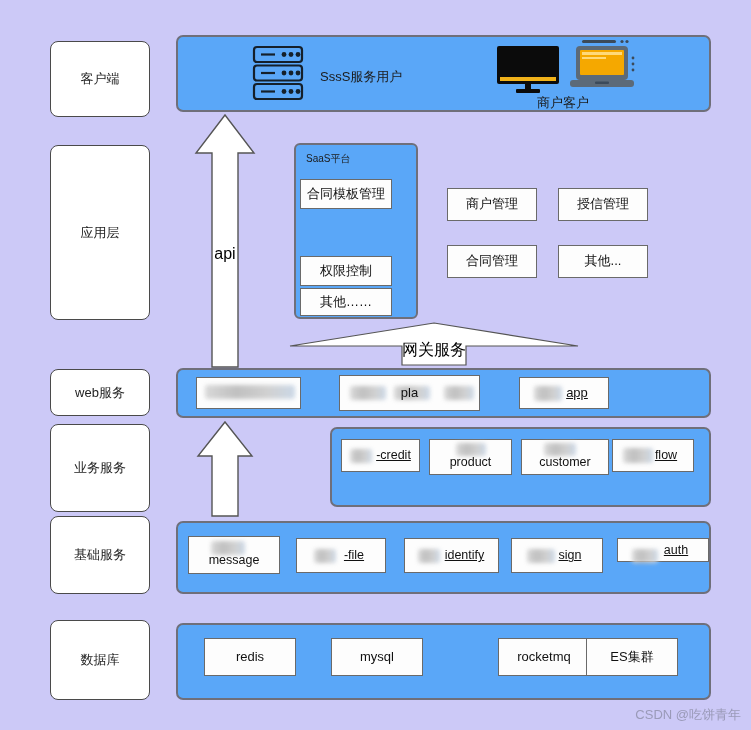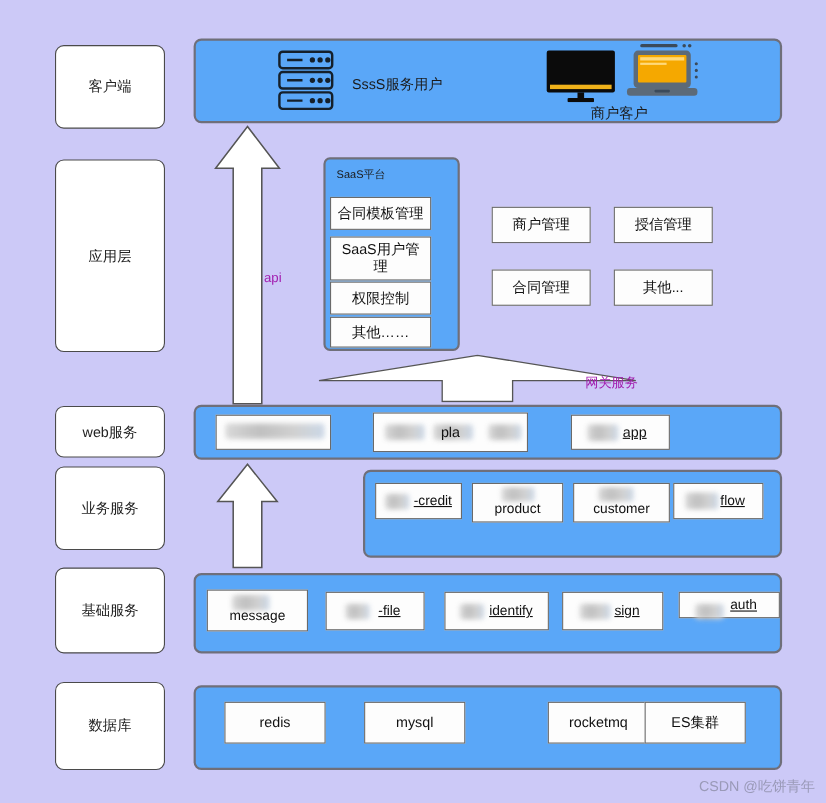--- a/index.html
+++ b/index.html
@@ -56,22 +56,22 @@
   }
   .platform-title{
     position:absolute;left:10px;top:7px;
     font-size:10px;color:#1b1b1b;
   }
 
   
   .arrow-up{position:absolute;}
   .arrow-label{
     position:absolute;
-    font-size:12px;color:#a21caf;
-    text-align:right;
+    font-size:16px;color:#000000;
+    text-align:center;
   }
 
   
   .band-text{
     position:absolute;
     font-size:13px;color:#1b1b1b;
     white-space:nowrap;
   }
 
   
@@ -104,21 +104,21 @@
 
   <div class="layer-label" style="left:50px;top:41px;width:100px;height:76px;">
     <span>客户端</span>
   </div>
   <div class="layer-label" style="left:50px;top:145px;width:100px;height:175px;">
     <span>应用层</span>
   </div>
   <div class="layer-label" style="left:50px;top:369px;width:100px;height:47px;">
     <span>web服务</span>
   </div>
-  <div class="layer-label" style="left:50px;top:424px;width:100px;height:76px;text-align:center;">
+  <div class="layer-label" style="left:50px;top:424px;width:100px;height:88px;text-align:center;">
     <span>业务服务</span>
   </div>
   <div class="layer-label" style="left:50px;top:516px;width:100px;height:78px;">
     <span>基础服务</span>
   </div>
   <div class="layer-label" style="left:50px;top:620px;width:100px;height:80px;">
     <span>数据库</span>
   </div>
 
   <div class="band" style="left:176px;top:35px;width:535px;height:77px;">
@@ -182,23 +182,20 @@
     </svg>
   </div>
   <div class="arrow-label" style="left:194px;top:245px;width:62px;">api</div>
 
   <div class="platform" style="left:294px;top:143px;width:124px;height:176px;">
     <div class="platform-title">SaaS平台</div>
   </div>
   <div class="node" style="left:300px;top:179px;width:92px;height:30px;">
     <span>合同模板管理</span>
   </div>
-  <div class="node" style="left:300px;top:215px;width:92px;height:40px;padding:0 6px;">
-    <span>SaaS用户管理</span>
-  </div>
   <div class="node" style="left:300px;top:256px;width:92px;height:30px;">
     <span>权限控制</span>
   </div>
   <div class="node" style="left:300px;top:288px;width:92px;height:28px;">
     <span>其他……</span>
   </div>
 
   <div class="node" style="left:447px;top:188px;width:90px;height:33px;">
     <span>商户管理</span>
   </div>

